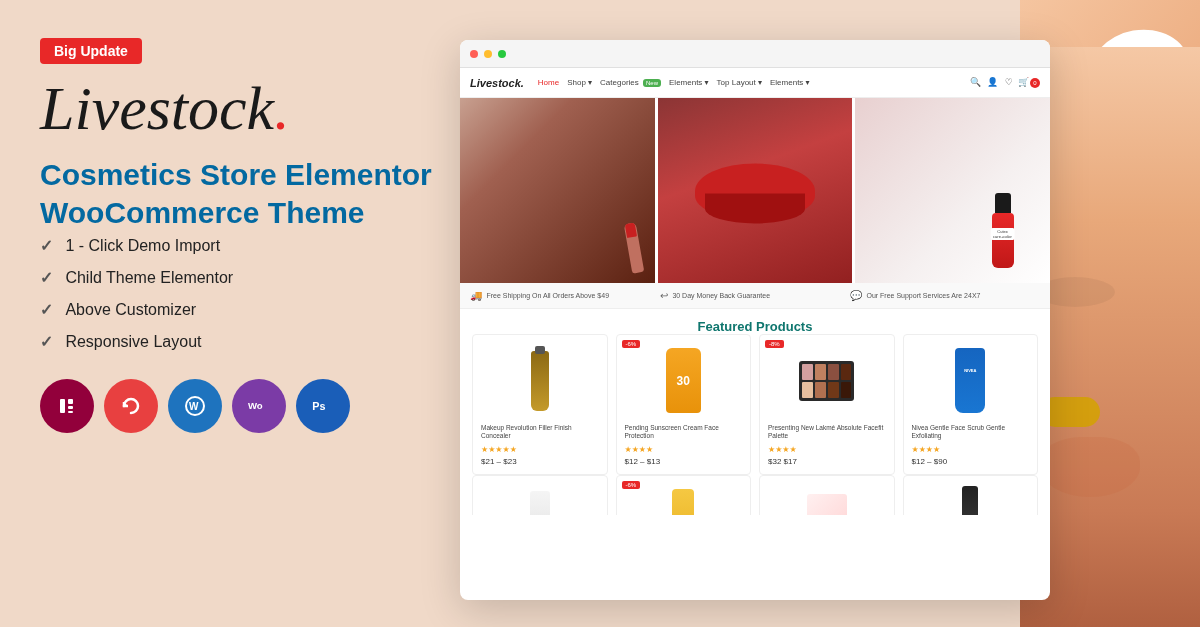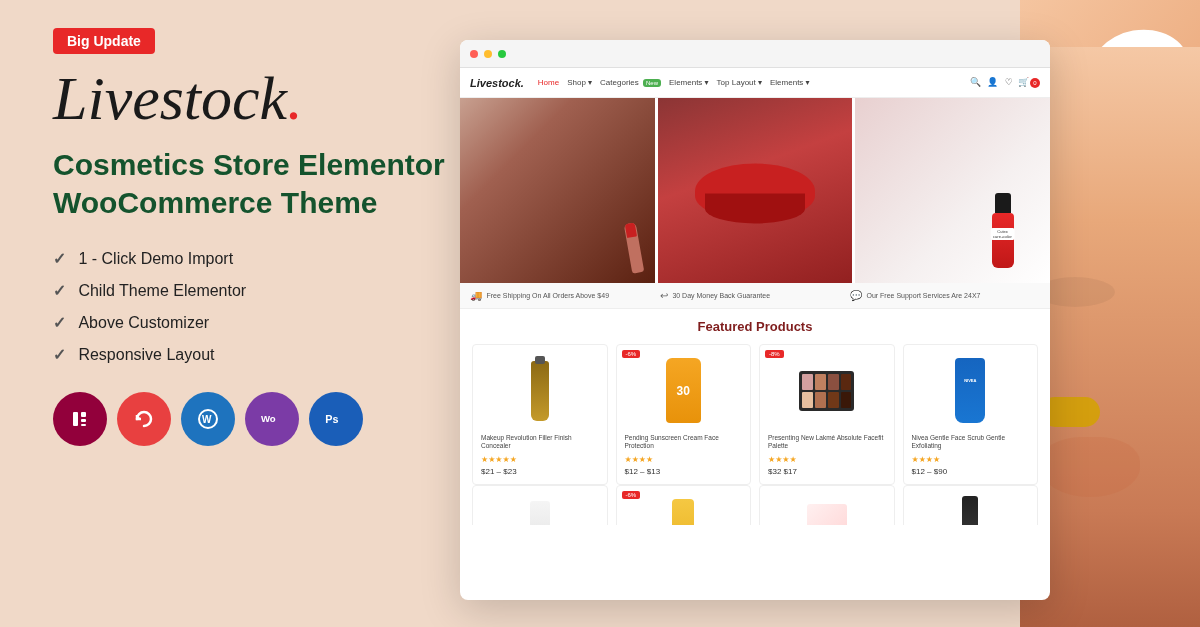--- a/index.html
+++ b/index.html
@@ -8,26 +8,26 @@
       height: 627px;
       overflow: hidden;
       font-family: 'Arial', sans-serif;
       background: #f0d9c8;
       position: relative;
     }
 
     
     .left-section {
       position: absolute;
-      left: 13px;
+      left: 0;
       top: 0;
       width: 480px;
       height: 627px;
       background: #f0d9c8;
-      padding: 28px 40px;
+      padding: 38px 40px;
       z-index: 2;
     }
 
     .big-update-badge {
       display: inline-block;
       background: #e82828;
       color: white;
       font-size: 14px;
       font-weight: 700;
       padding: 5px 14px;
@@ -45,23 +45,23 @@
       margin-bottom: 14px;
     }
 
     .logo-dot {
       color: #e82828;
     }
 
     .theme-title {
       font-size: 30px;
       font-weight: 800;
-      color: #14532d;
+      color: #0369a1;
       line-height: 1.25;
-      margin-bottom: 28px;
+      margin-bottom: 5px;
     }
 
     .features-list {
       list-style: none;
       margin-bottom: 28px;
     }
 
     .features-list li {
       display: flex;
       align-items: center;
@@ -346,22 +346,21 @@
 
     
     .featured-section {
       padding: 10px 12px;
     }
 
     .section-title {
       text-align: center;
       font-size: 13px;
       font-weight: 700;
-      color: #7f1d1d;
-      margin-bottom: 10px;
+      color: #0f766e;
     }
 
     .products-grid {
       display: flex;
       gap: 8px;
     }
 
     .product-card {
       flex: 1;
       background: white;

